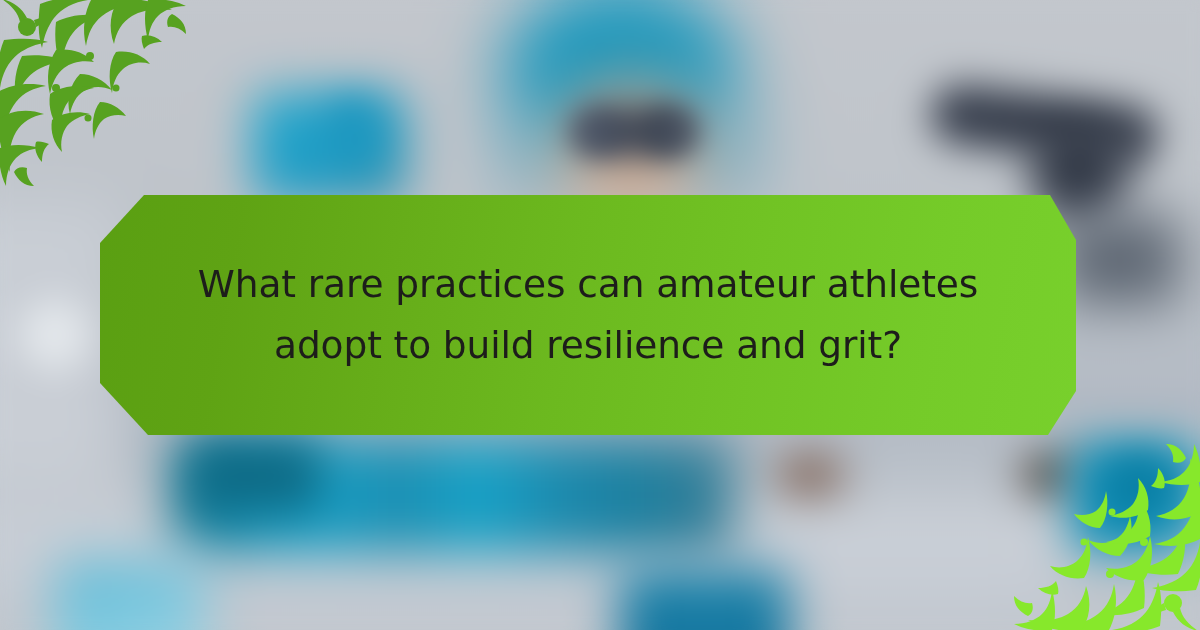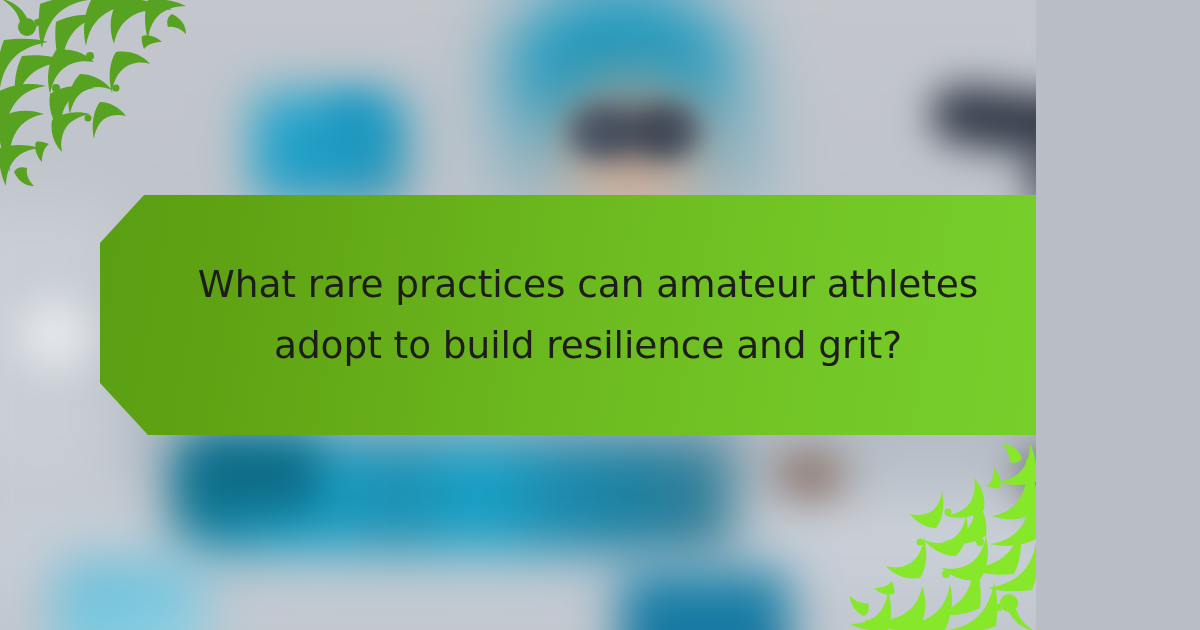--- a/index.html
+++ b/index.html
@@ -7,21 +7,21 @@
 
   html, body {
     width:1200px; height:630px;
     overflow:hidden;
     background:#b9bec6;
     font-family:"Liberation Sans", sans-serif;
   }
 
   #stage {
     position:relative;
-    width:1036px;
+    width:1200px;
     height:630px;
     overflow:hidden;
     background:#f0abfc;
   }
 
   
   .photo {
     position:absolute;
     inset:0;
     overflow:hidden;

